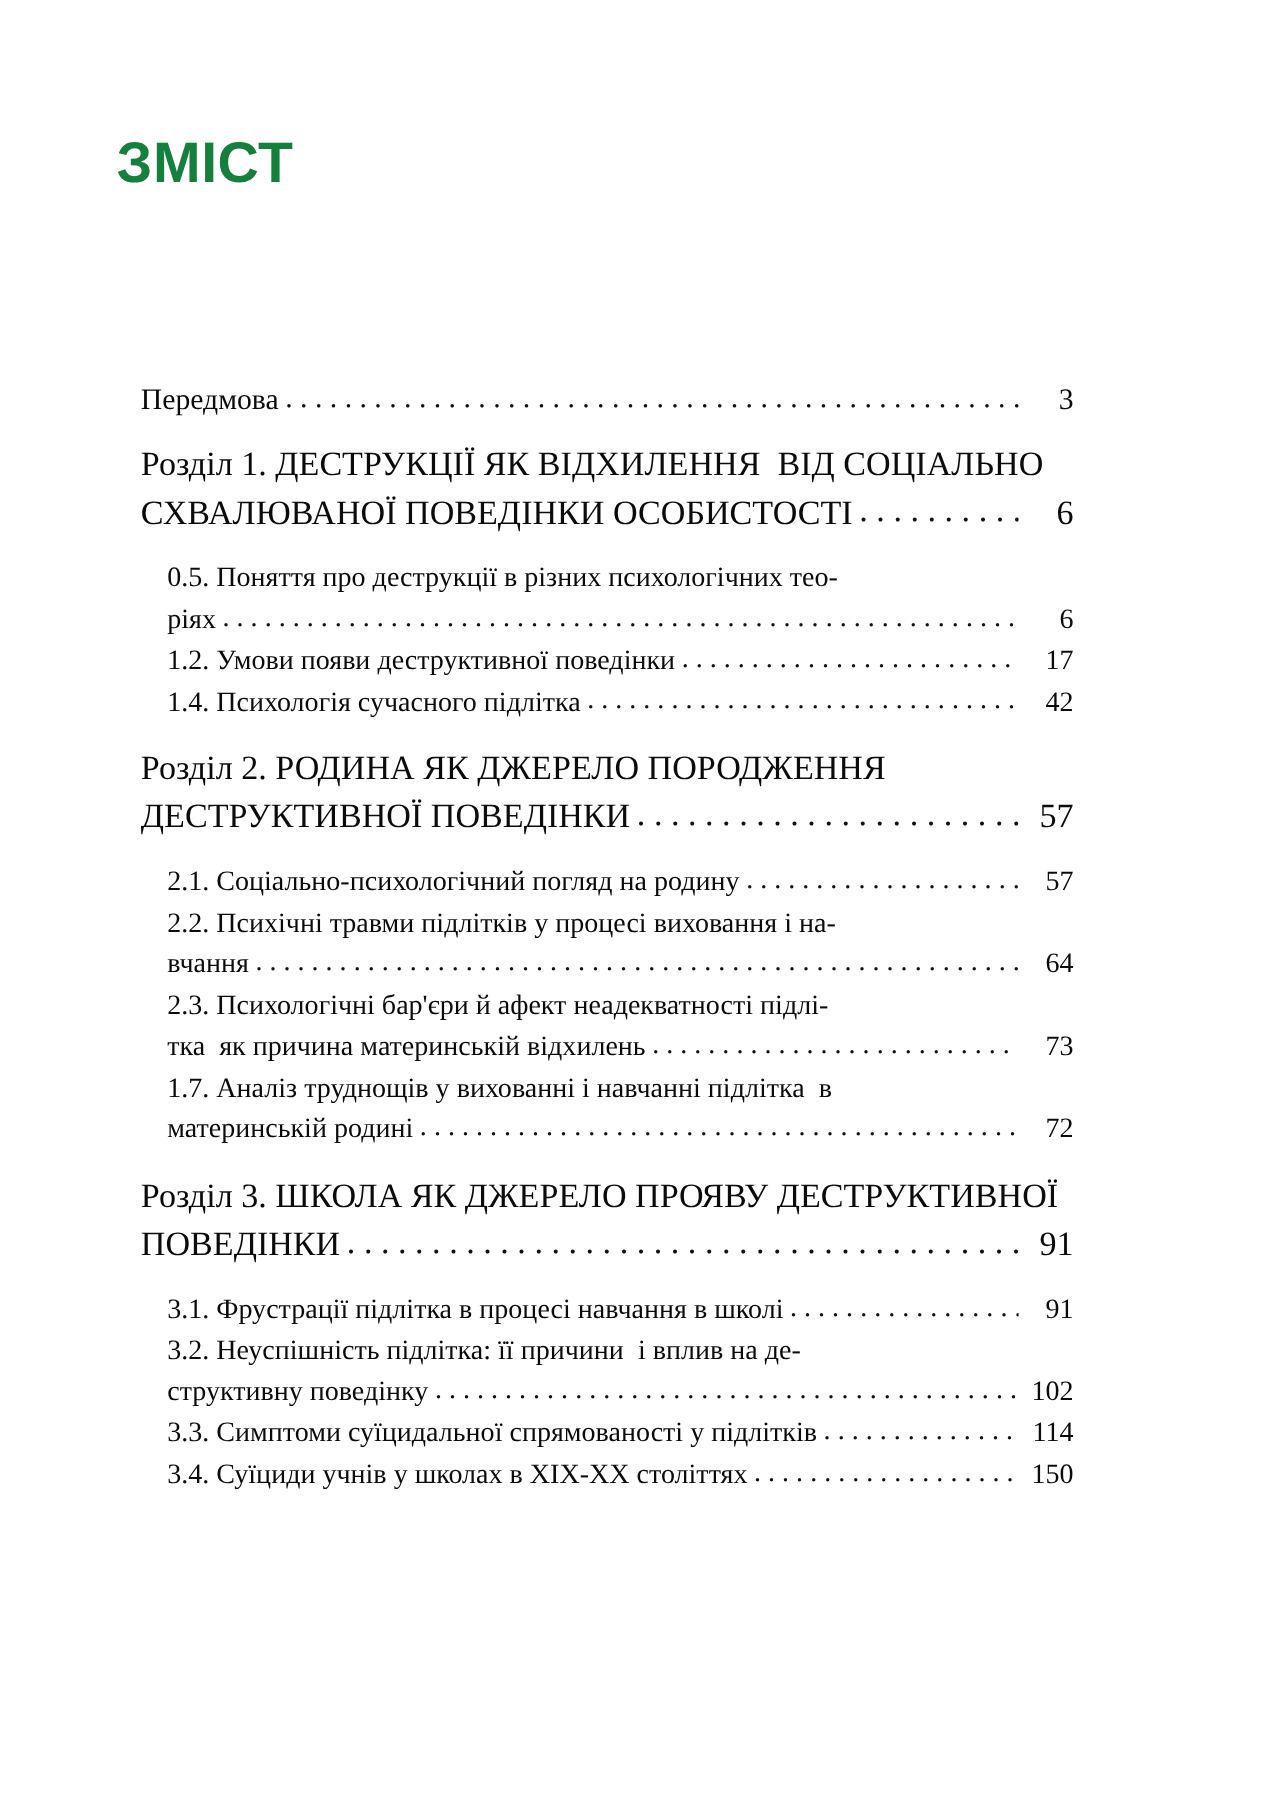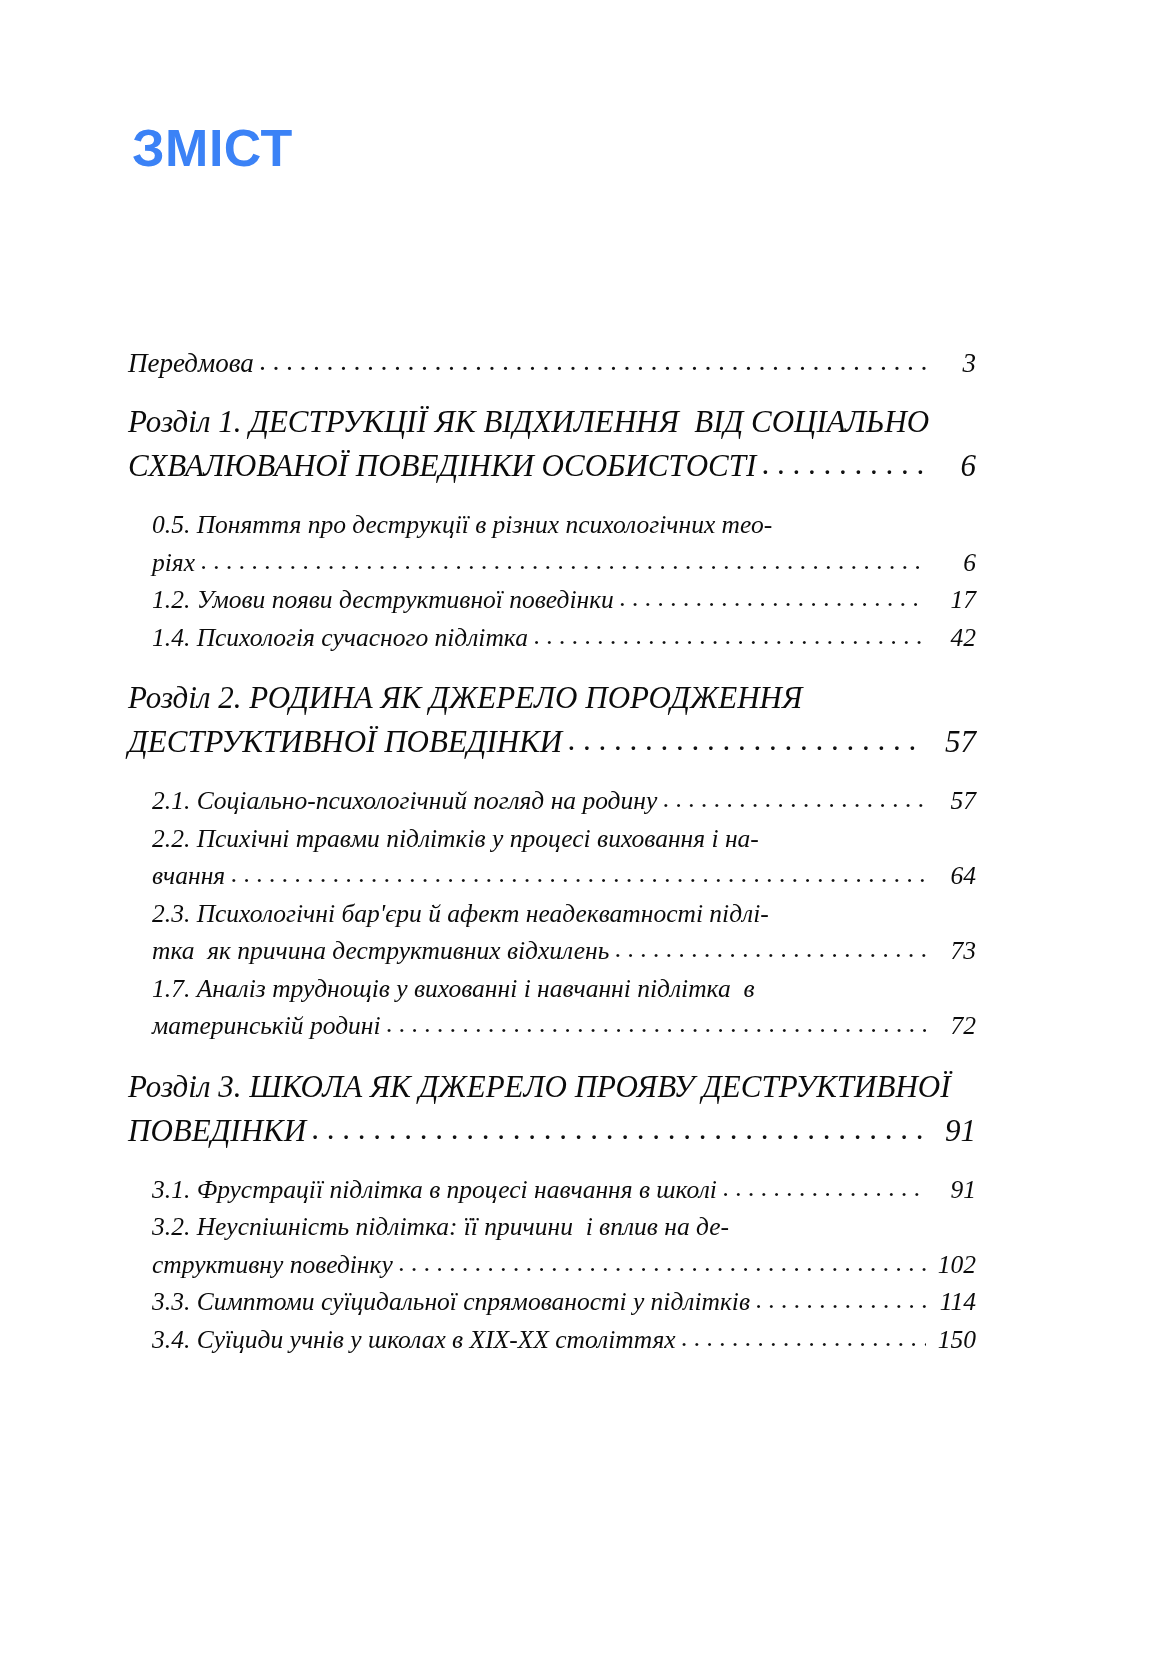--- a/index.html
+++ b/index.html
@@ -15,44 +15,43 @@
     background: #ffffff;
     overflow: hidden;
     font-family: "Liberation Serif", "DejaVu Serif", serif;
     color: #0b0b0b;
     box-sizing: border-box;
   }
 
   
   .toc-title {
     position: absolute;
-    left: 132px;
+    left: 106px;
     top: 86px;
     font-family: "Liberation Sans", "DejaVu Sans", sans-serif;
     font-weight: bold;
     font-size: 52px;
     line-height: 1.05;
     letter-spacing: 0.5px;
-    color: #3b82f6;
+    color: #15803d;
     white-space: pre;
   }
 
   
   .toc {
     position: absolute;
     left: 128px;
     top: 348px;
     width: 848px;
   }
 
   .entry {
     display: block;
     margin: 0;
     padding: 0;
-    font-style: italic;
   }
 
   
   .line {
     display: flex;
     align-items: baseline;
     width: 100%;
     white-space: nowrap;
   }
 
@@ -207,21 +206,21 @@
           <div class="line">
             <span class="txt">вчання</span>
             <span class="leader"></span>
             <span class="pg">64</span>
           </div>
         </div>
 
         <div class="entry sub">
           <div class="plainline">2.3. Психологічні бар'єри й афект неадекватності підлі-</div>
           <div class="line">
-            <span class="txt">тка  як причина деструктивних відхилень</span>
+            <span class="txt">тка  як причина материнській відхилень</span>
             <span class="leader"></span>
             <span class="pg">73</span>
           </div>
         </div>
 
         <div class="entry sub">
           <div class="plainline">1.7. Аналіз труднощів у вихованні і навчанні підлітка  в</div>
           <div class="line">
             <span class="txt">материнській родині</span>
             <span class="leader"></span>

